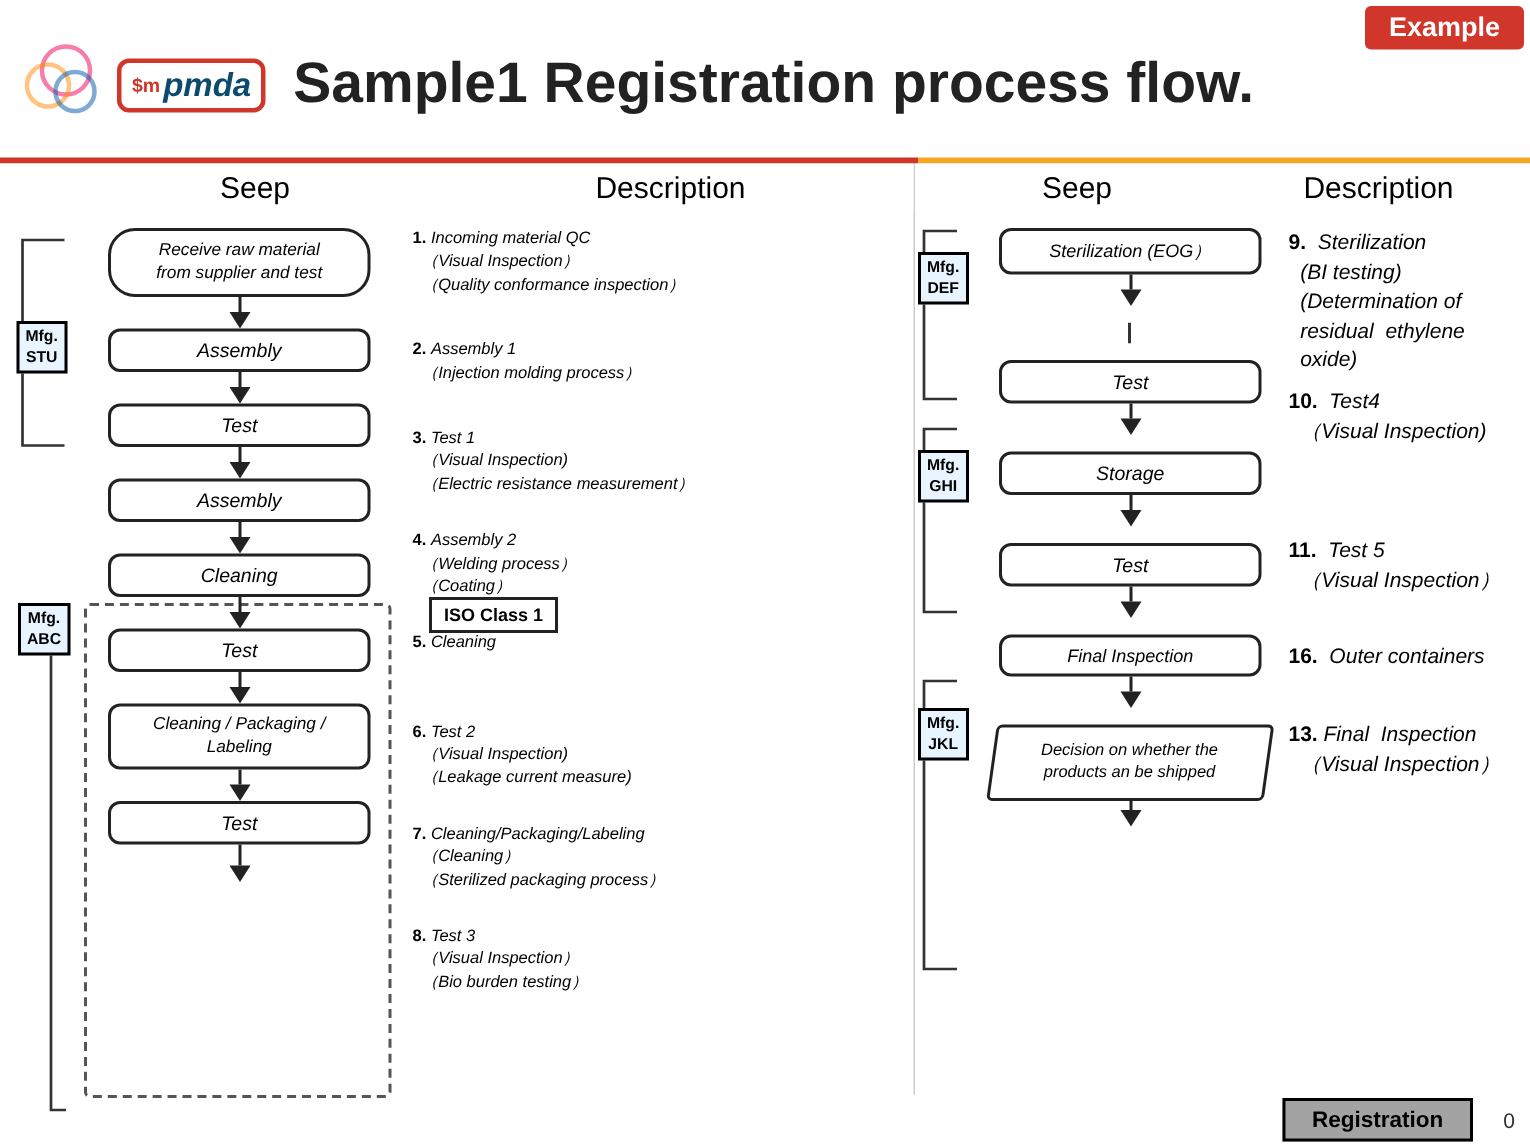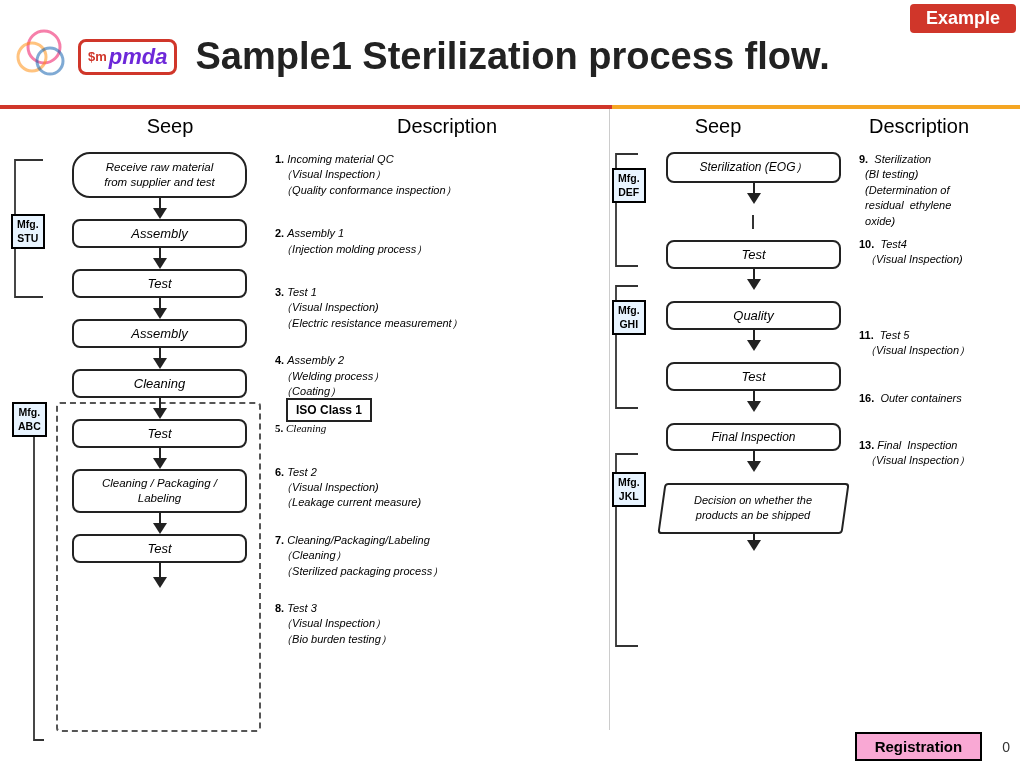--- a/index.html
+++ b/index.html
@@ -32,21 +32,21 @@
     }
     .logo-pmda {
       display: flex;
       align-items: center;
       background: #fff;
       border: 3px solid #d0362a;
       border-radius: 8px;
       padding: 2px 7px;
     }
     .logo-pmda-text {
-      color: #6d28d9;
+      color: #0c4a6e;
       font-size: 22px;
       font-weight: bold;
       font-style: italic;
     }
     .page-title {
       font-size: 38px;
       font-weight: bold;
       color: #222;
       flex: 1;
     }
@@ -273,21 +273,21 @@
         <circle cx="32" cy="18" r="16" fill="none" stroke="#e05" stroke-width="3" opacity="0.5"></circle>
         <circle cx="20" cy="28" r="14" fill="none" stroke="#f80" stroke-width="3" opacity="0.5"></circle>
         <circle cx="38" cy="32" r="13" fill="none" stroke="#05a" stroke-width="3" opacity="0.5"></circle>
       </svg>
     </div>
     <div class="logo-pmda">
       <span style="color:#d0362a;font-size:13px;font-weight:bold;margin-right:2px;">$m</span>
       <span class="logo-pmda-text">pmda</span>
     </div>
   </div>
-  <div class="page-title">Sample1 Sterilization process flow.</div>
+  <div class="page-title">Sample1 Registration process flow.</div>
   <div class="example-badge">Example</div>
 </div>
 <div class="header-underline"></div>
 
 <div class="main">
 
   <div class="left-half">
 
     <div class="col-headers" style="padding-left:55px;">
       <div class="col-header seep-col-left">Seep</div>
@@ -393,21 +393,21 @@
           </span>
         </div>
         <div class="desc-item" style="margin-bottom:22px;">
           <span class="num">4.</span>
           <span class="italic">
             Assembly 2<br>
             &nbsp;&nbsp;（Welding process）<br>
             &nbsp;&nbsp;（Coating）
           </span>
         </div>
-        <div class="desc-item" style="margin-bottom:28px;font-family:Liberation Serif, serif;">
+        <div class="desc-item" style="margin-bottom:44px;">
           <span class="num">5.</span>
           <span class="italic">Cleaning</span>
         </div>
         <div class="desc-item" style="margin-bottom:22px;">
           <span class="num">6.</span>
           <span class="italic">
             Test 2<br>
             &nbsp;&nbsp;（Visual Inspection)<br>
             &nbsp;&nbsp;（Leakage current measure)
           </span>
@@ -476,21 +476,21 @@
           </svg>
         </div>
 
         <div class="step-wrapper">
           <div class="process-box" style="border-radius:8px; font-style:italic;"><em>Test</em></div>
           <div class="arrow-line" style="height:10px;"></div>
           <div class="arrow-down"></div>
         </div>
 
         <div class="step-wrapper">
-          <div class="process-box" style="border-radius:8px; font-style:italic;">Quality</div>
+          <div class="process-box" style="border-radius:8px; font-style:italic;">Storage</div>
           <div class="arrow-line" style="height:10px;"></div>
           <div class="arrow-down"></div>
         </div>
 
         <div class="step-wrapper">
           <div class="process-box" style="border-radius:8px; font-style:italic;"><em>Test</em></div>
           <div class="arrow-line" style="height:10px;"></div>
           <div class="arrow-down"></div>
         </div>
 
@@ -504,21 +504,21 @@
         <div class="step-wrapper">
           <div class="process-box" style="border-radius:4px; font-style:italic; font-size:11px; width:185px; transform:skewX(-8deg); line-height:1.4; padding:8px 10px;">
             <span style="display:inline-block; transform:skewX(8deg);">Decision on whether the<br>products an be shipped</span>
           </div>
           <div class="arrow-line" style="height:6px;"></div>
           <div class="arrow-down"></div>
         </div>
 
       </div>
 
-      <div class="right-desc-col" style="padding-top:10px; font-size:11px;">
+      <div class="right-desc-col" style="padding-top:10px; font-size:14px;">
         <div class="desc-item" style="margin-bottom:8px;">
           <span class="num">9.</span>
           <span class="italic">
             &nbsp;Sterilization<br>
             &nbsp;&nbsp;(BI testing)<br>
             &nbsp;&nbsp;(Determination of<br>
             &nbsp;&nbsp;residual &nbsp;ethylene<br>
             &nbsp;&nbsp;oxide)
           </span>
         </div>
@@ -549,15 +549,15 @@
             &nbsp;&nbsp;（Visual Inspection）
           </span>
         </div>
       </div>
 
     </div>
   </div>
 </div>
 
 <div class="bottom-bar" style="bottom:2px; right:0; position:absolute; width:100%; display:flex; justify-content:flex-end; align-items:center; padding:2px 10px; background:#fff;">
-  <div class="registration-btn" style="background:#f9a8d4; border:2px solid #000; padding:4px 18px; font-size:15px; font-weight:bold; margin-right:20px; cursor:pointer;">Registration</div>
+  <div class="registration-btn" style="background:#a3a3a3; border:2px solid #000; padding:4px 18px; font-size:15px; font-weight:bold; margin-right:20px; cursor:pointer;">Registration</div>
   <div class="page-num" style="font-size:14px; color:#333;">0</div>
 </div>
 
 </body></html>

